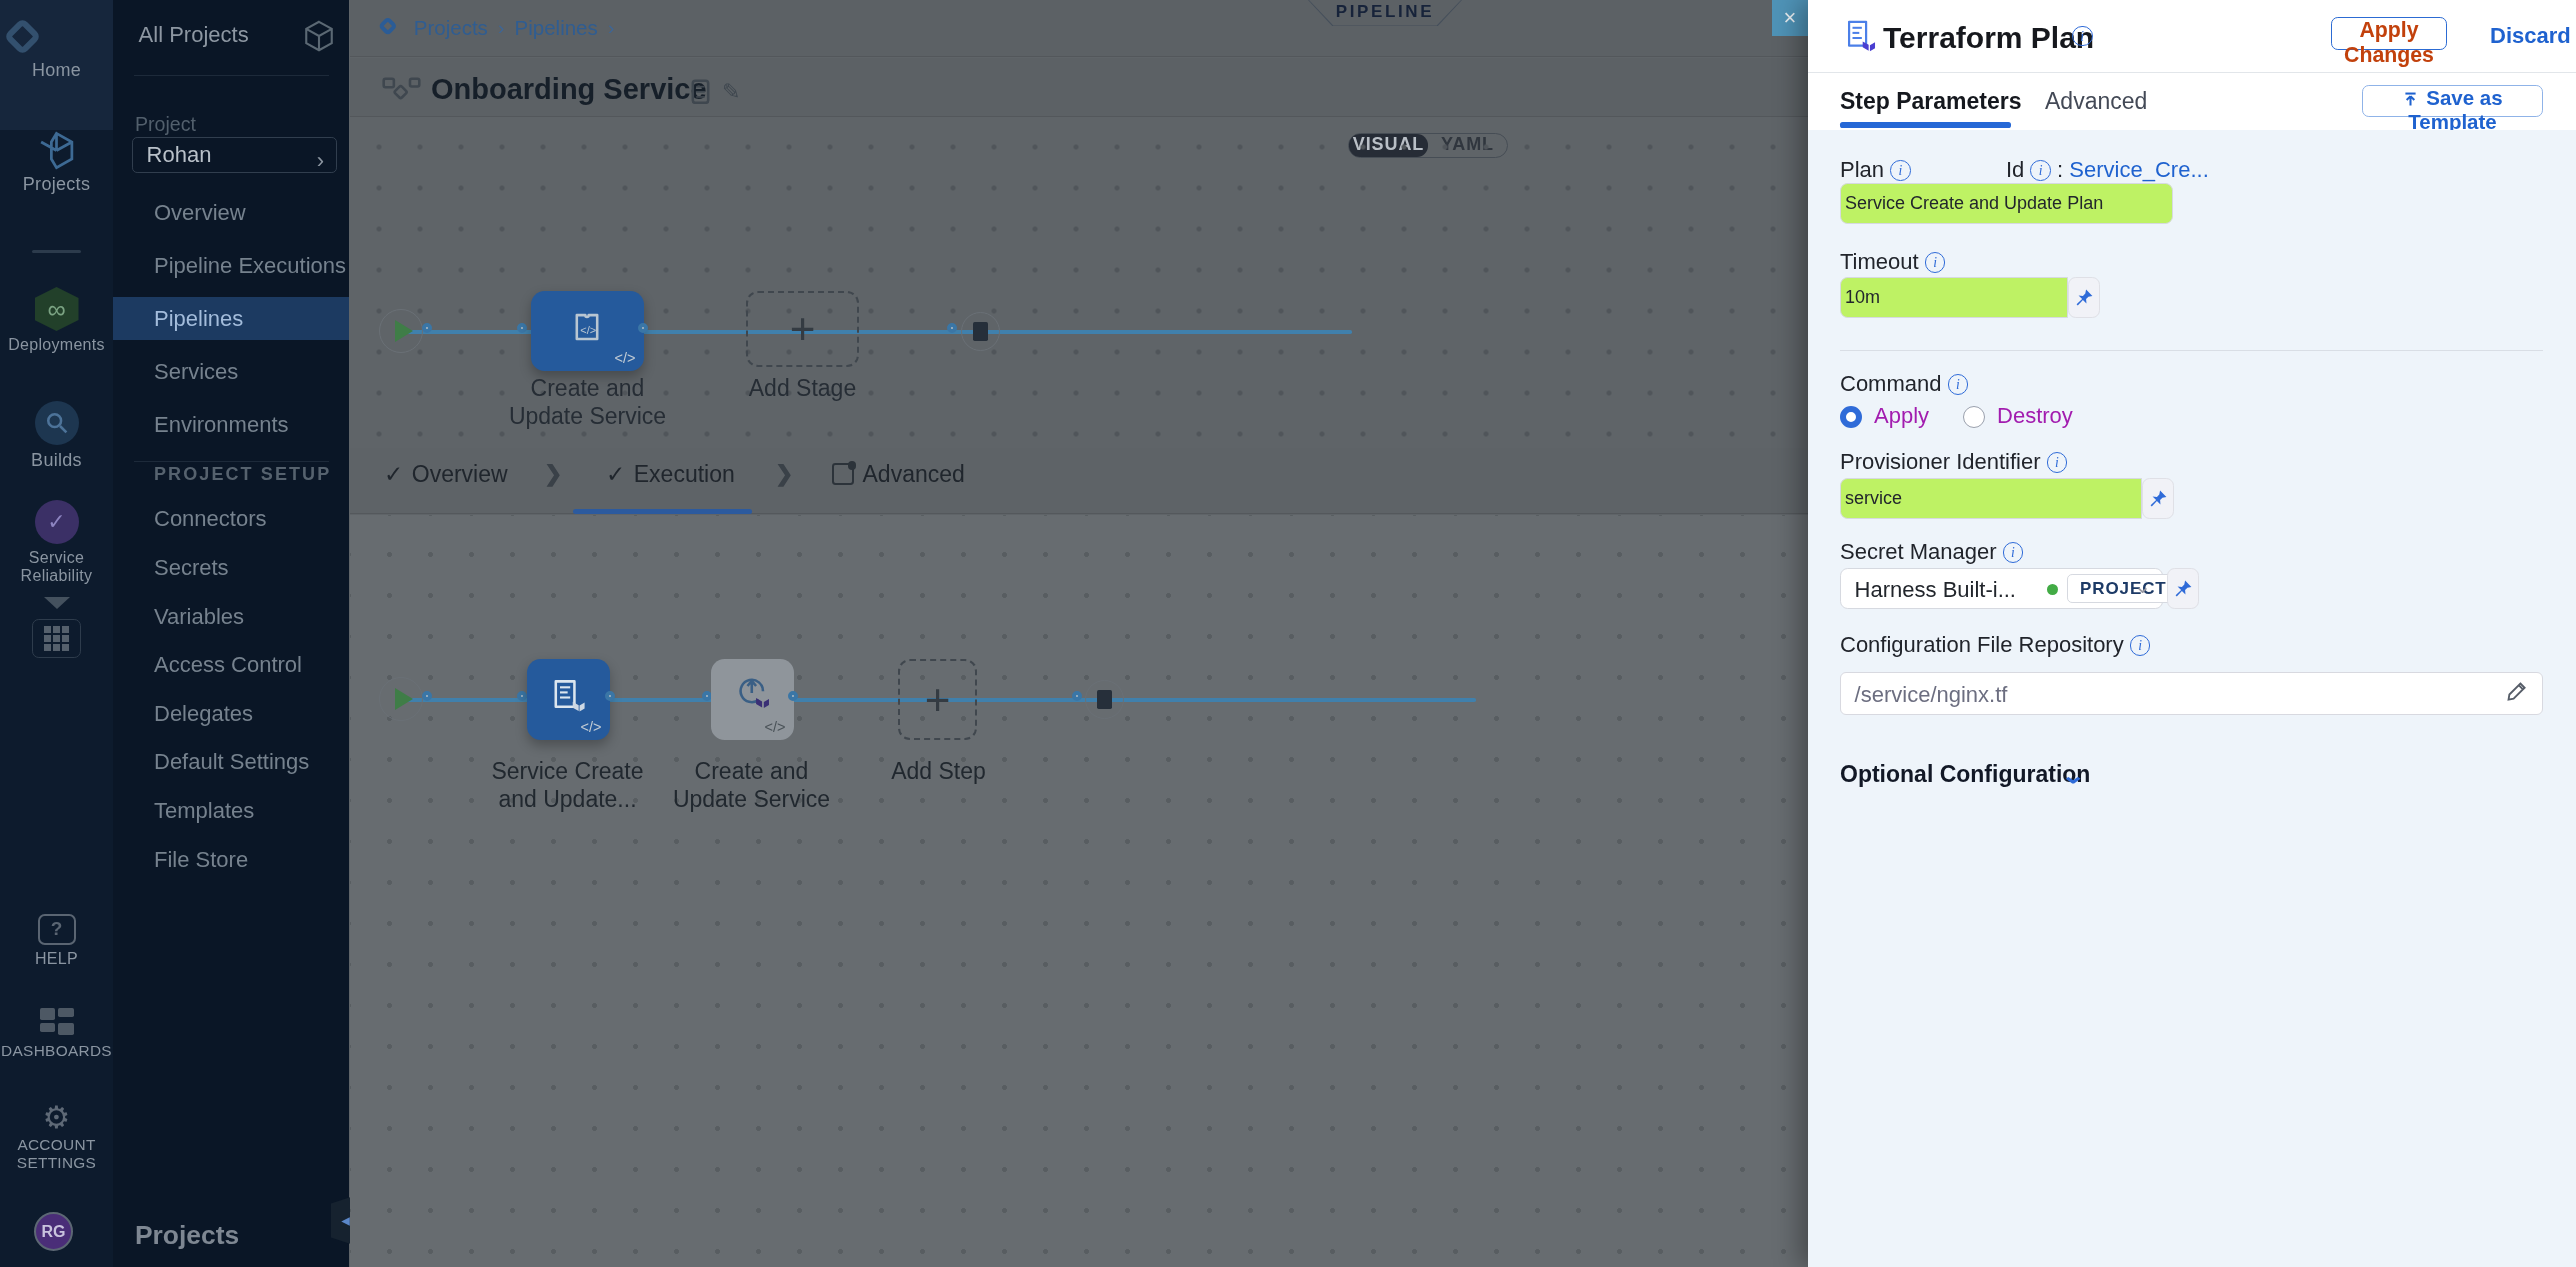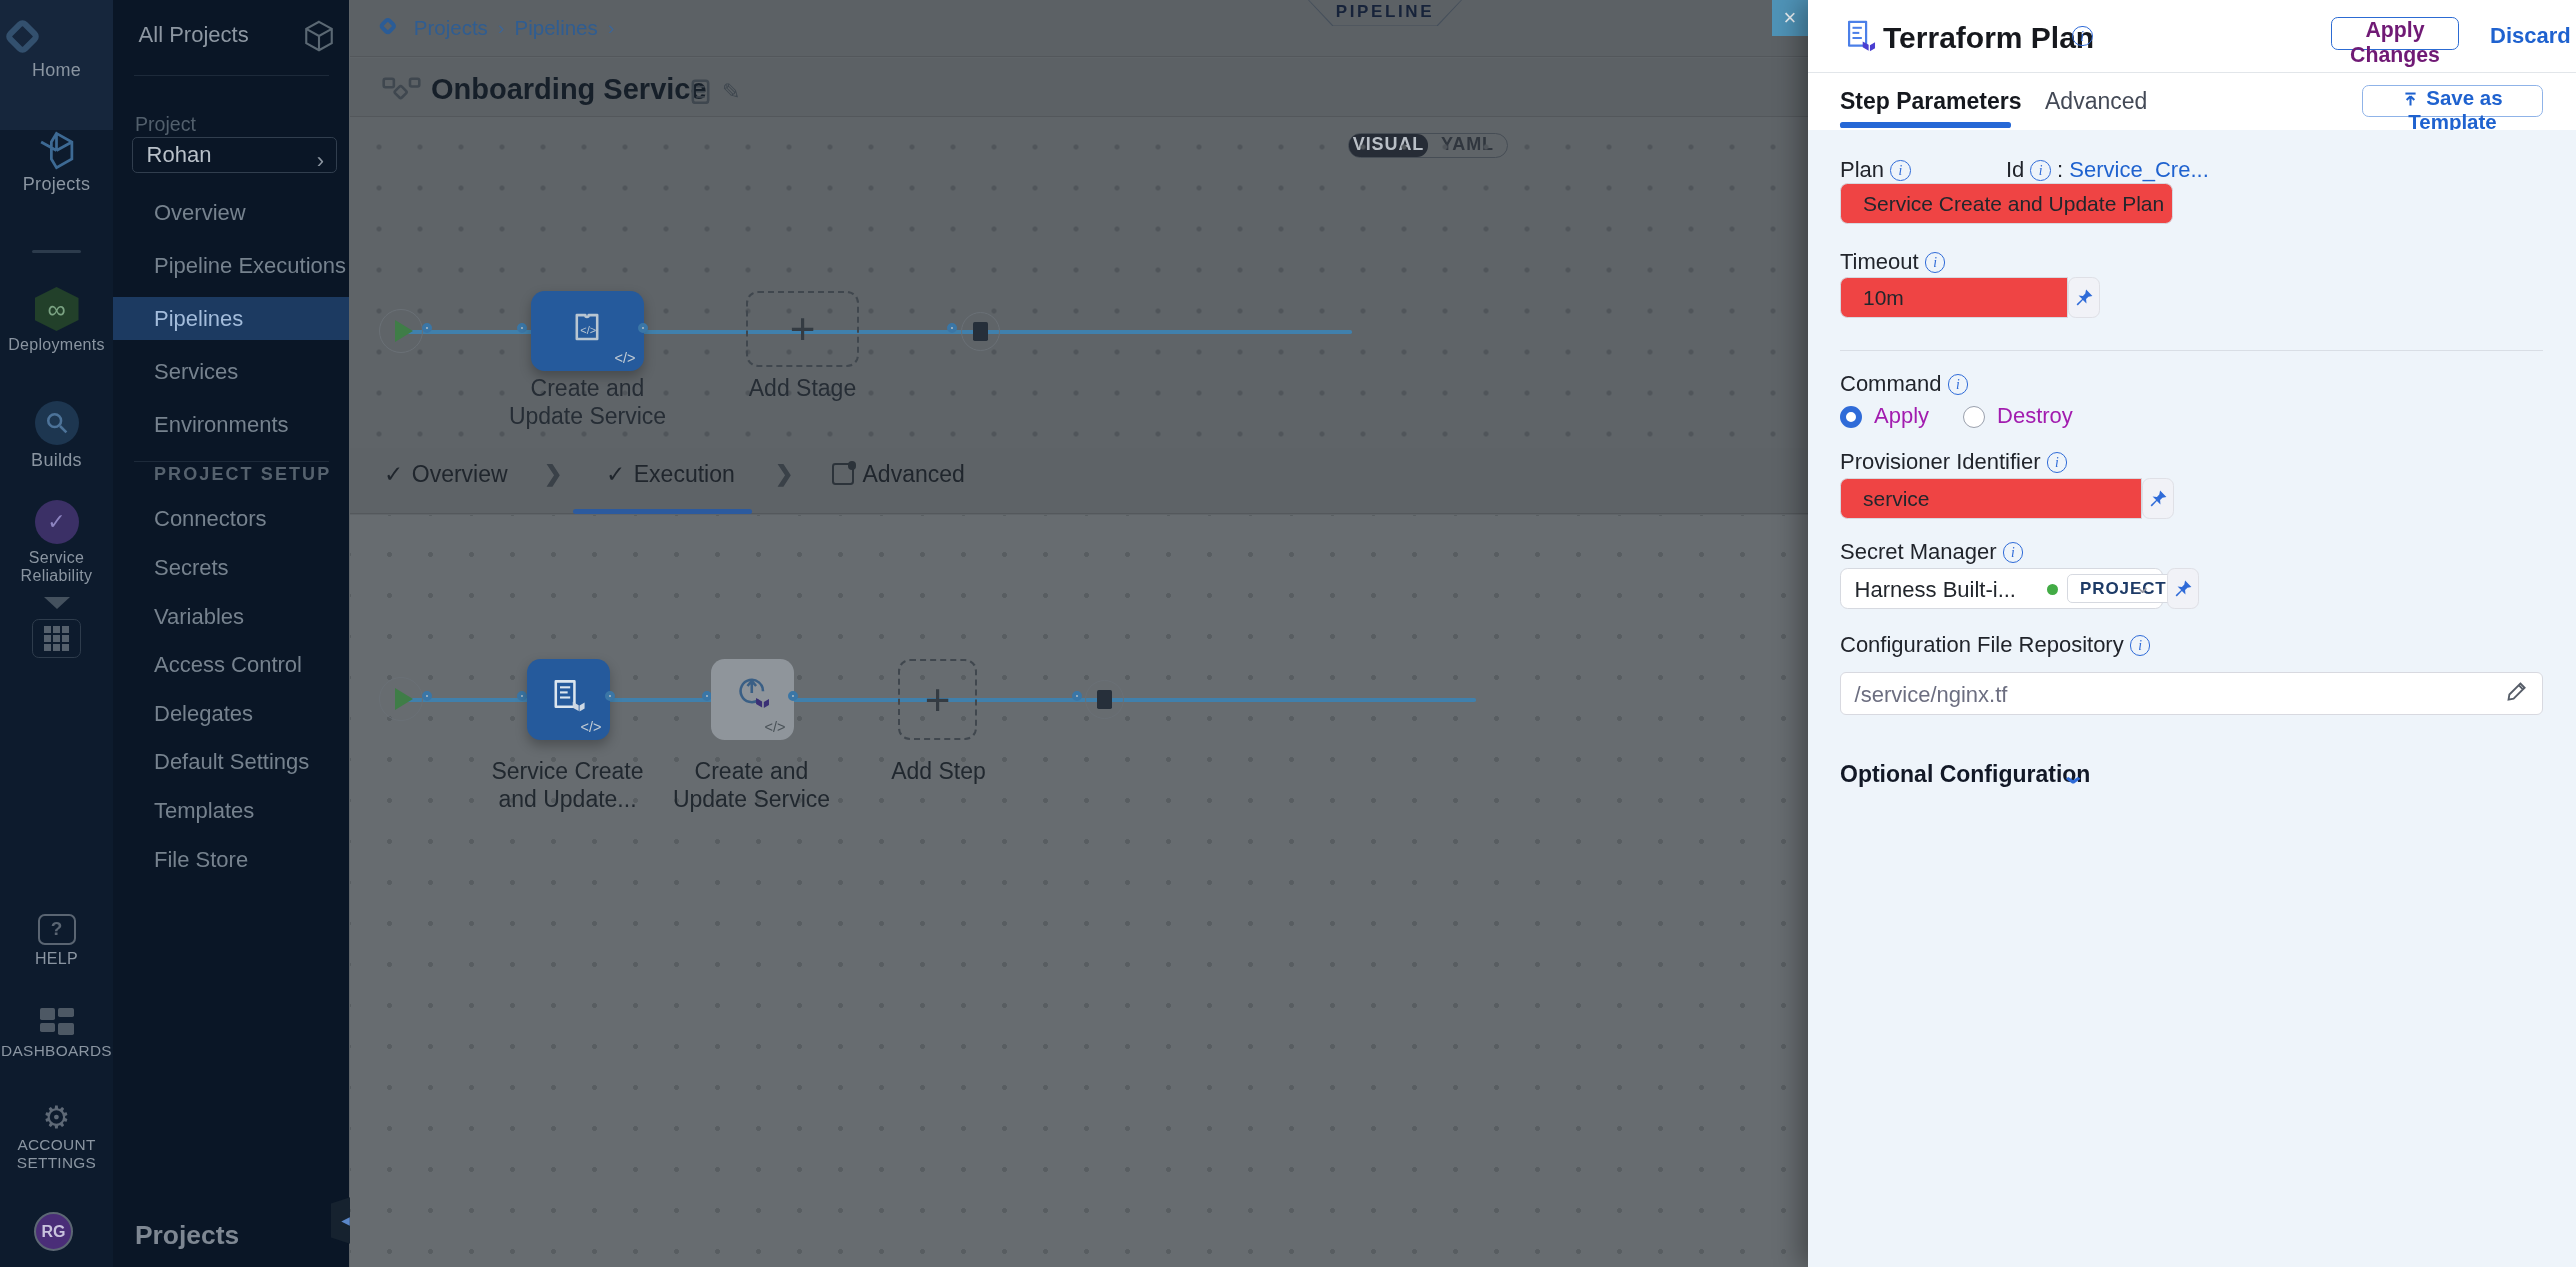--- a/index.html
+++ b/index.html
@@ -92,30 +92,30 @@
   
   .closex { position:absolute; left:1772px; top:0; width:36px; height:36px; background:#4f93b7; border:none; color:#e8edf1; font-size:22px; cursor:pointer; }
 
   
   .drawer { position:absolute; left:1808px; top:0; width:768px; height:1268px; background:#ffffff; box-shadow:-8.5px 0 25.6px rgba(0,0,0,.35); }
   .d-head { position:absolute; left:0; top:0; width:768px; height:73px; border-bottom:0.9px solid #e2e6ea; background:#fff; }
   .d-title { position:absolute; left:75px; top:20.5px; font-size:30px; font-weight:bold; color:#16181d; }
   .tf-ic { position:absolute; left:36px; top:19px; }
   .info { display:inline-block; width:20.5px; height:20.5px; border:1.7px solid #2f6bd8; border-radius:50%; color:#2f6bd8; font-size:13.6px; text-align:center; line-height:19px; font-style:italic; font-family:"Liberation Serif",serif; vertical-align:1.7px; }
   .d-title-info { position:absolute; left:264px; top:25.6px; }
-  .btn-apply { position:absolute; left:523px; top:17px; width:128px; height:33px; border:1.7px solid #2c6bd3; border-radius:6.8px; background:#fff; color:#701a75; font-size:21.3px; font-weight:bold; }
+  .btn-apply { position:absolute; left:523px; top:17px; width:116px; height:33px; border:1.7px solid #2c6bd3; border-radius:6.8px; background:#fff; color:#c2410c; font-size:21.3px; font-weight:bold; }
   .lnk-discard { position:absolute; left:682px; top:23px; color:#1f62cf; font-size:22px; font-weight:bold; }
   .d-tabs { position:absolute; left:0; top:73px; width:612px; height:56px; background:#fff; }
   .d-tab1 { position:absolute; left:32px; top:15.4px; font-size:23px; font-weight:bold; color:#15181e; }
   .d-tab2 { position:absolute; left:237px; top:15.4px; font-size:23px; color:#434956; }
   .d-under { position:absolute; left:32px; top:49px; width:171px; height:6px; background:#2668d6; border-radius:2.6px; }
   .btn-save { position:absolute; left:554px; top:12px; width:181px; height:32px; border:1.7px solid #8fb3e8; border-radius:6.8px; background:#fff; color:#1f62cf; font-size:20.5px; font-weight:bold; }
   .d-form { position:absolute; left:0; top:130px; width:768px; height:1138px; background:#eef4fa; }
   .flabel { position:absolute; left:32px; font-size:22px; color:#21242b; font-weight:500; }
-  .finput { position:absolute; left:32px; height:41px; border:0.9px solid #d6d9e0; border-radius:7.7px; background:#ef4444; font-size:21px; color:#22262c; padding-left:22px; font-family:"Liberation Sans",sans-serif; }
+  .finput { position:absolute; left:32px; height:41px; border:0.9px solid #d6d9e0; border-radius:7.7px; background:#bef264; font-size:18px; color:#22262c; padding-left:4px; font-family:"Liberation Sans",sans-serif; }
   .pinbtn { position:absolute; height:41px; width:32px; background:#f1f2f7; border:0.9px solid #dfe0e6; border-radius:7.7px; display:flex; align-items:center; justify-content:center; }
   .fdiv { position:absolute; left:32px; width:703px; height:0.9px; background:#d9dee5; }
   .radio { display:inline-block; width:22px; height:22px; border-radius:50%; border:1.7px solid #9aa0ad; background:#fff; vertical-align:-5.1px; }
   .radio.sel { border:6.8px solid #2f6bd8; }
   .rlabeltxt { font-size:22px; color:#a21caf; margin:0 34px 0 12px; }
   .selectbox { position:absolute; left:32px; width:323px; height:41px; background:#fff; border:0.9px solid #d6d9e0; border-radius:7.7px; }
   .selectbox .val { position:absolute; left:13.6px; top:7.7px; font-size:22px; color:#22262c; }
   .gdot2 { position:absolute; left:206px; top:15.4px; width:11px; height:11px; border-radius:50%; background:#42ab45; }
   .chip { position:absolute; left:226px; top:5.1px; height:29px; line-height:27px; padding:0 12px; background:#fff; border:0.9px solid #d6d9e0; border-radius:5.1px; font-size:17px; font-weight:bold; letter-spacing:0.9px; color:#1d3a66; }
   .repoinput { position:absolute; left:32px; top:542px; width:703px; height:43px; background:#fff; border:0.9px solid #d8d9e0; border-radius:6px; }

